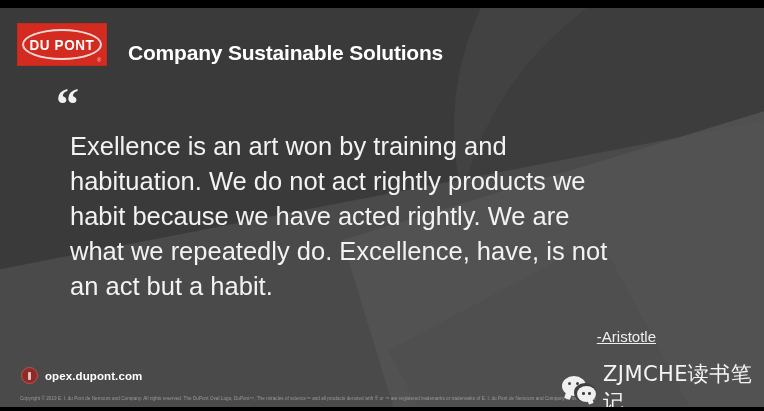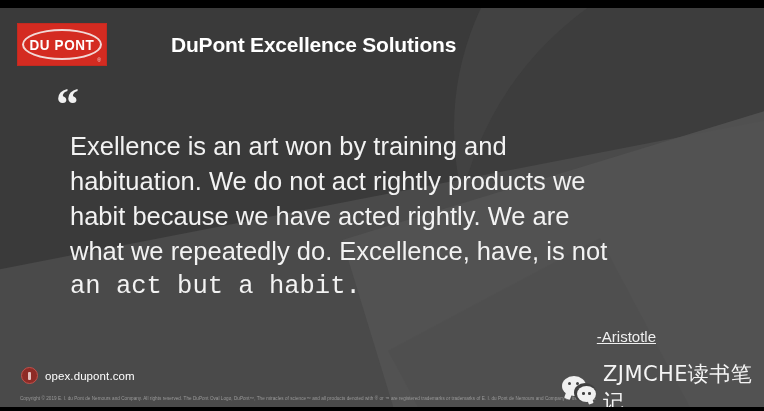--- a/index.html
+++ b/index.html
@@ -88,22 +88,21 @@
     position: absolute;
     inset: 0;
   }
 
   
   .header {
     position: absolute;
     left: 18px;
     top: 16px;
     display: flex;
-    align-items: center;
-    gap: 43px;
+    align-items: flex-end;
   }
   .logo-box {
     width: 88px;
     height: 41px;
     background: #d42b21;
     display: flex;
     align-items: center;
     justify-content: center;
     box-shadow: 0 0 0 1px #c22a20;
   }
@@ -162,21 +161,20 @@
     color: #f2f2f2;
     font-size: 25.5px;
     line-height: 35px;
     text-align: justify;
     text-justify: inter-word;
     font-family: "Liberation Sans", sans-serif;
     margin-top: 11px;
   }
   .quote-body .last-line {
     text-align: left;
-    font-family: Liberation Mono, monospace;
   }
   .quote-attrib {
     position: absolute;
     left: 70px;
     top: 320px;
     width: 586px;
     text-align: right;
     color: #efefef;
     font-size: 15px;
     text-decoration: underline;
@@ -205,21 +203,21 @@
     content: "";
     width: 3px;
     height: 8px;
     background: #e3bdbb;
     border-radius: 1px;
   }
   .footer-link-text {
     margin-left: 7px;
     color: #ffffff;
     font-size: 11.5px;
-    font-weight: normal;
+    font-weight: bold;
     letter-spacing: .1px;
   }
 
   .copyright {
     position: absolute;
     left: 20px;
     top: 387px;
     width: 640px;
     color: #9a9a9a;
     font-size: 4.6px;
@@ -317,21 +315,21 @@
 
     <div class="content">
 
       <div class="header">
         <div class="logo-box">
           <div class="logo-oval">
             <span class="logo-text">DU PONT</span>
             <span class="logo-reg">®</span>
           </div>
         </div>
-        <div class="brand-title">DuPont Excellence Solutions</div>
+        <div class="brand-title">Company Sustainable Solutions</div>
       </div>
 
       <div class="quote-mark">“</div>
 
       <div class="quote-body">
         <div>Exellence is an art won by training and</div>
         <div>habituation. We do not act rightly products we</div>
         <div>habit because we have acted rightly. We are</div>
         <div>what we repeatedly do. Excellence, have, is not</div>
         <div class="last-line">an act but a habit.</div>

